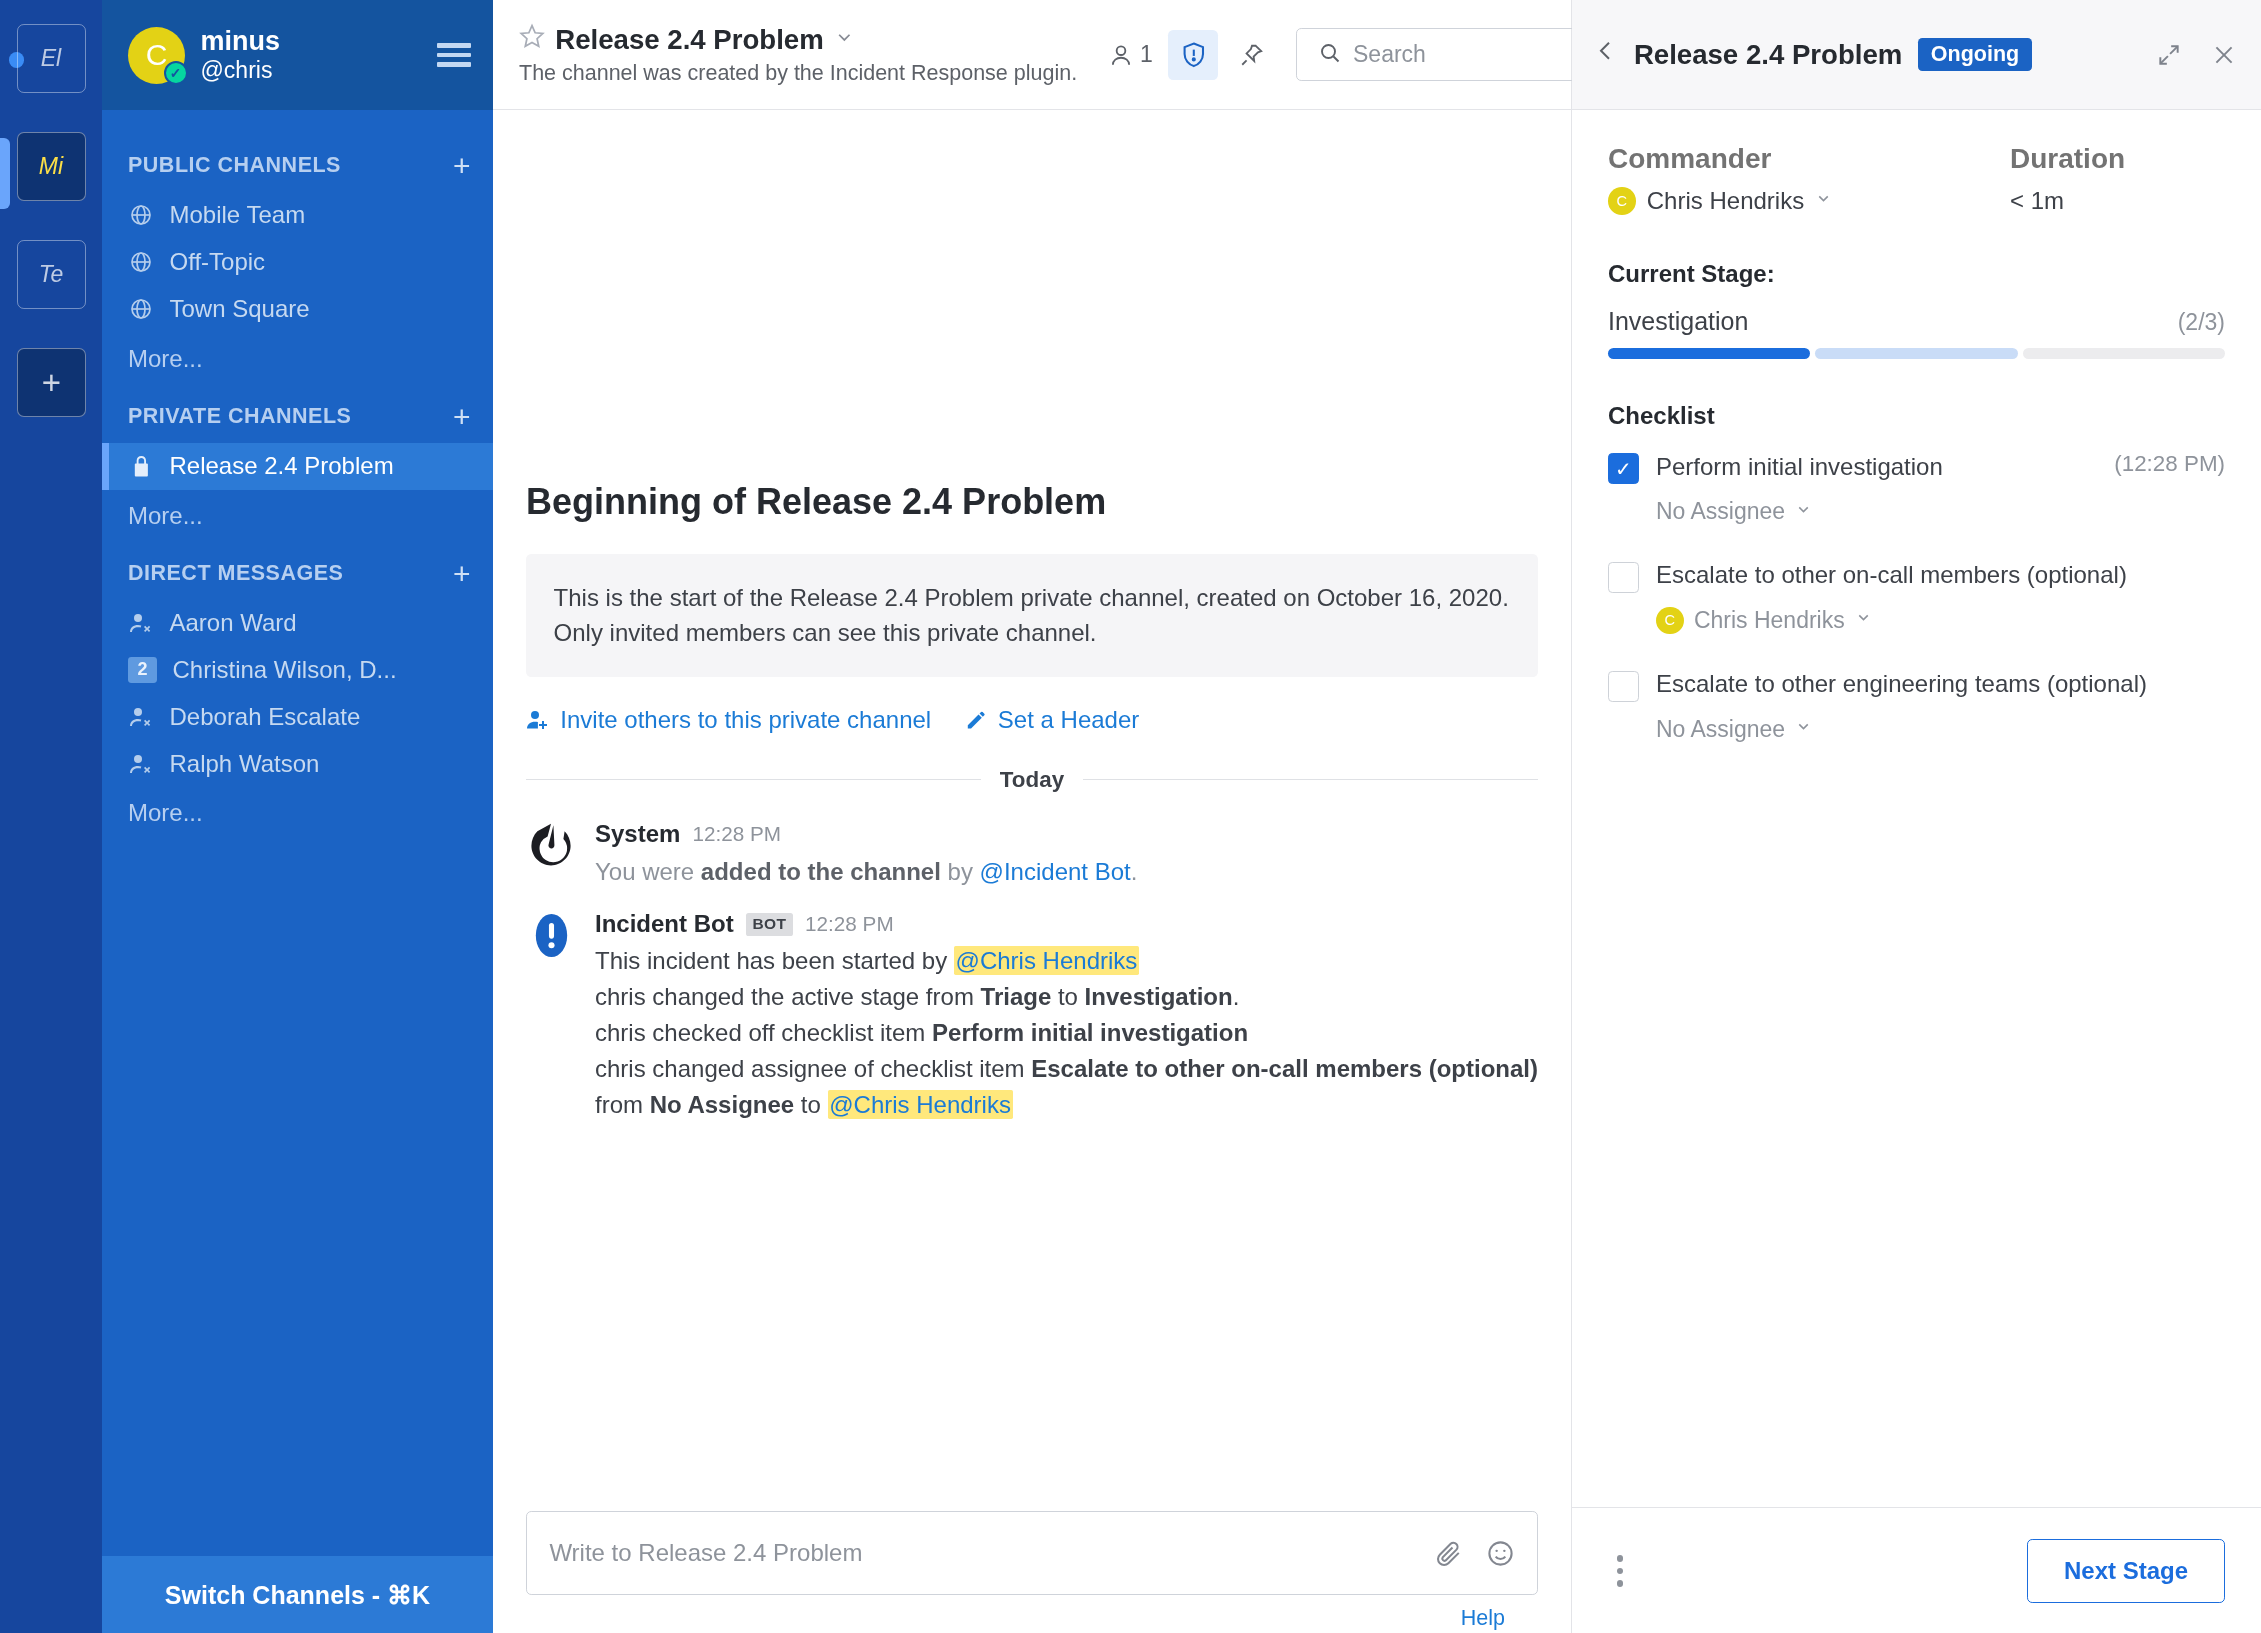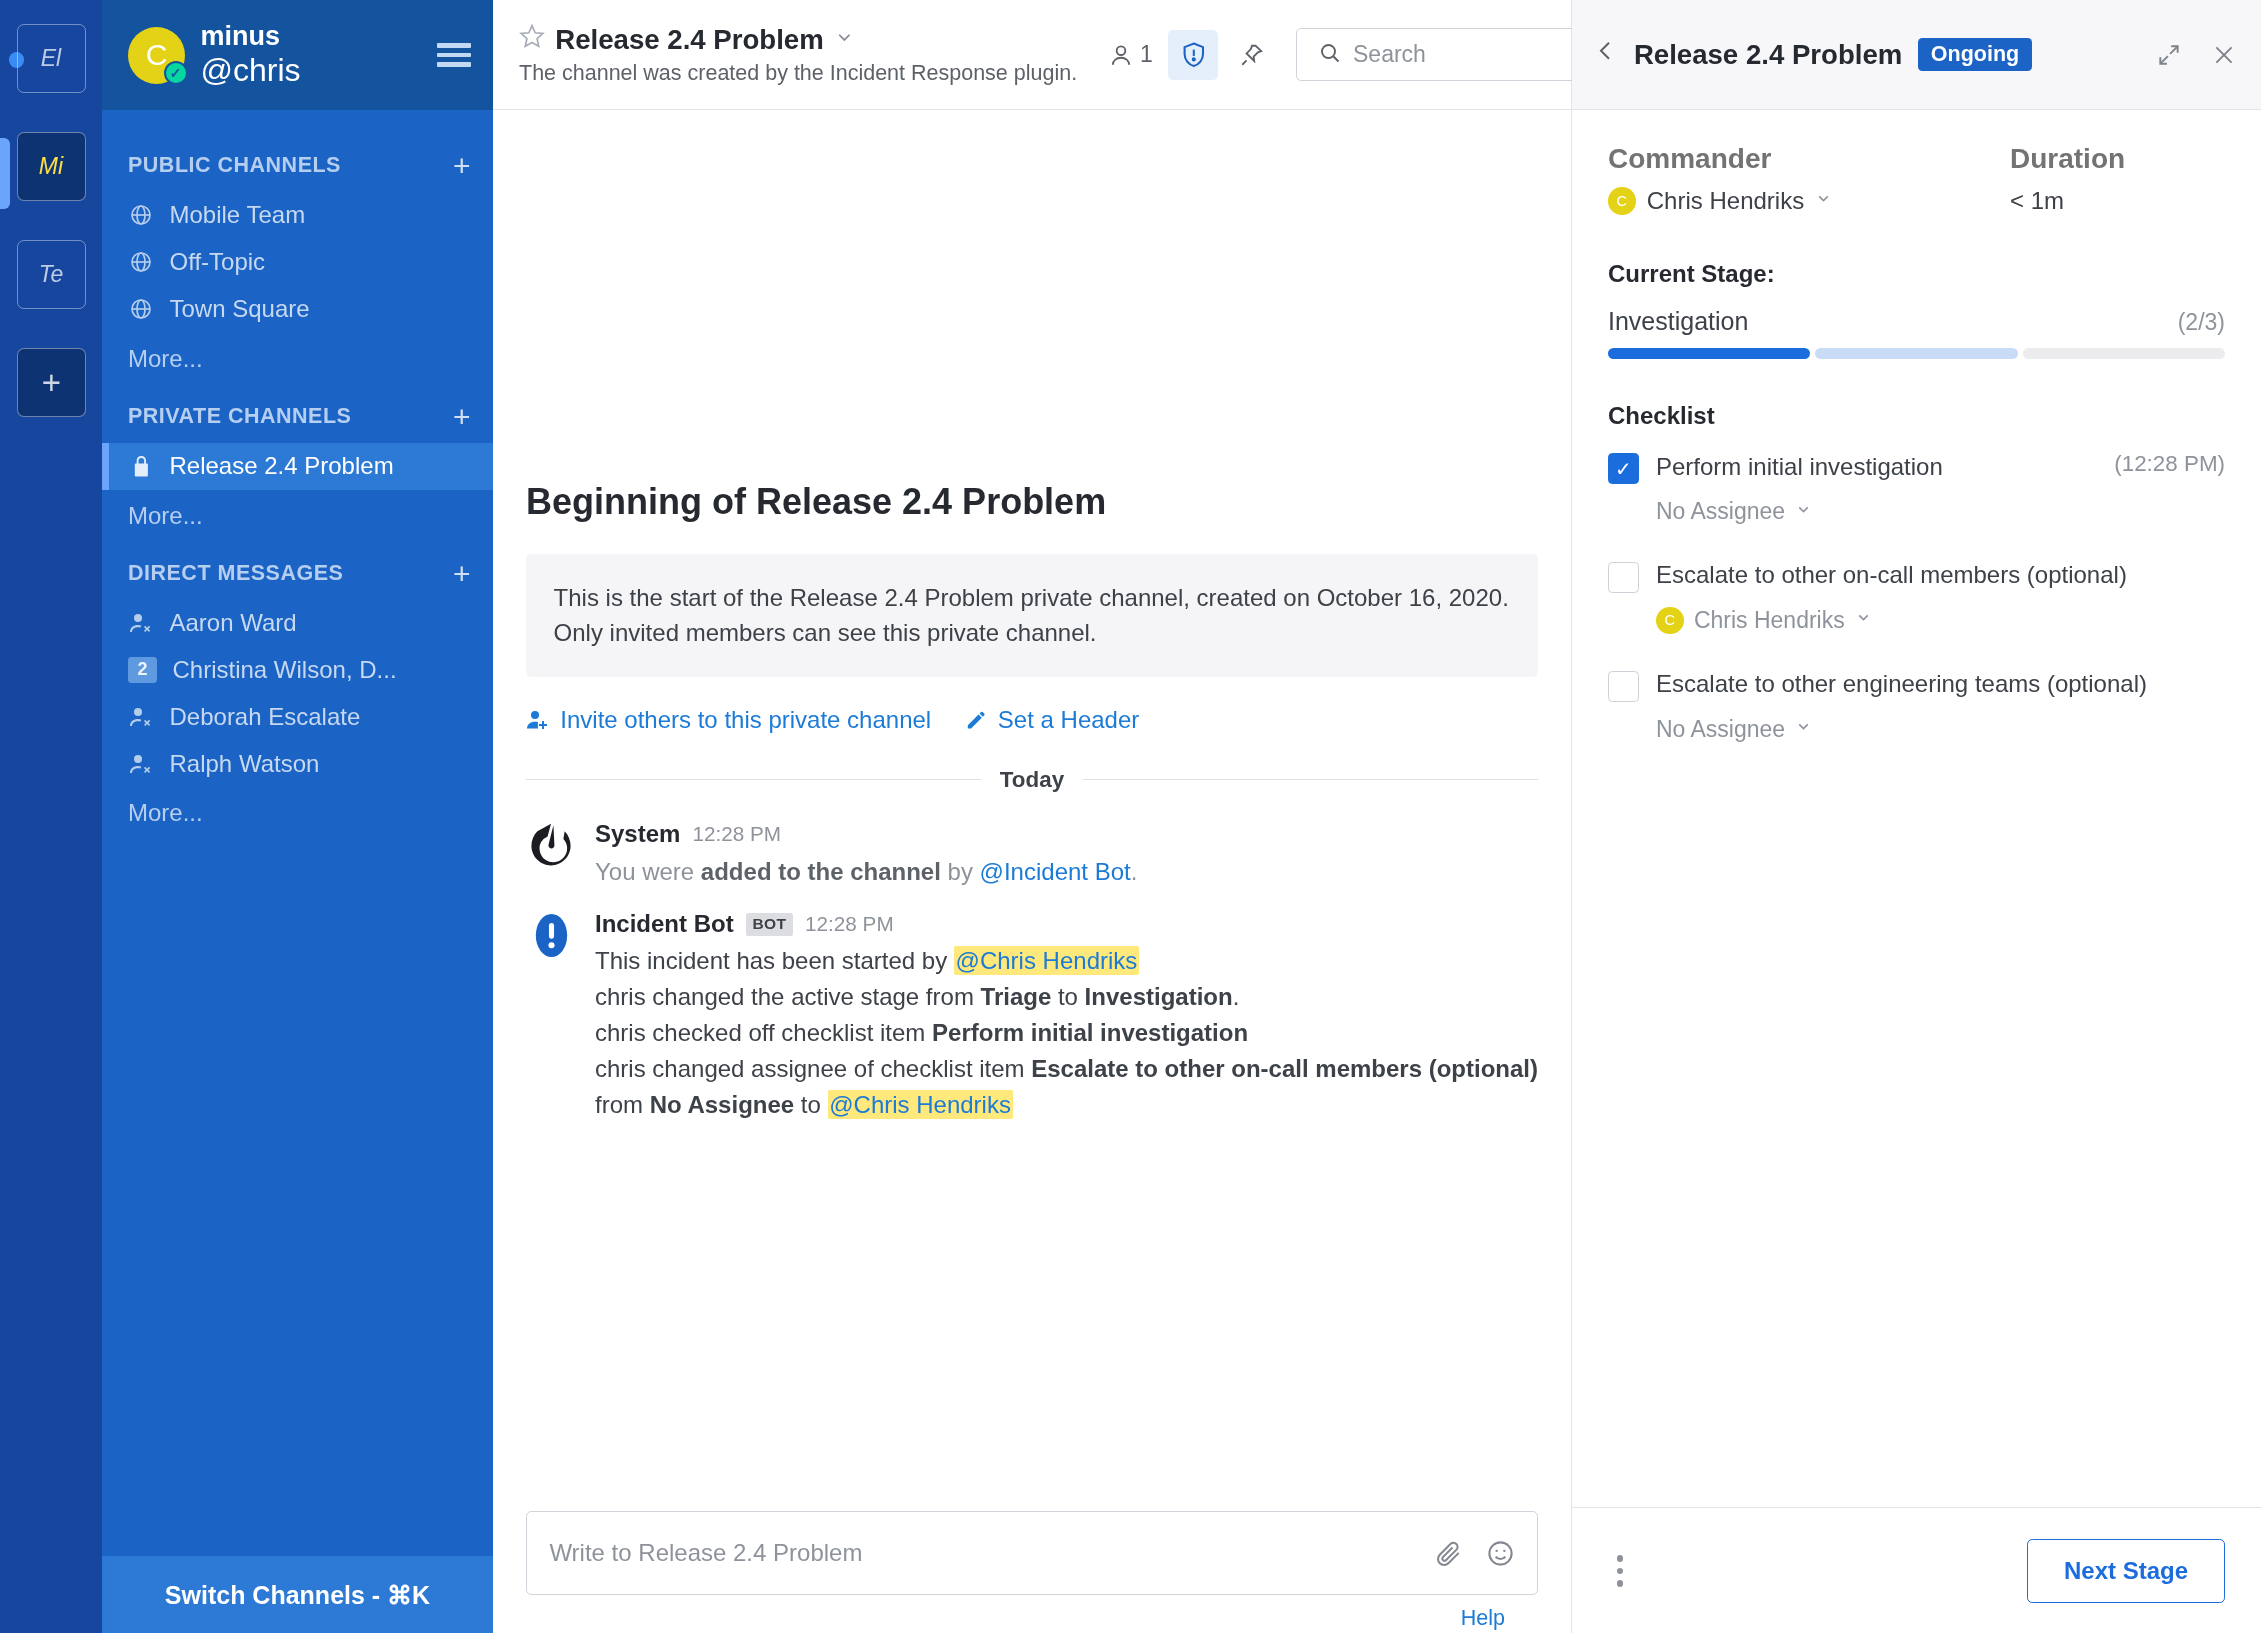--- a/index.html
+++ b/index.html
@@ -90,21 +90,21 @@
   .status-dot {
     position: absolute; right: -2.6px; bottom: -1.7px;
     width: 24px; height: 24px; border-radius: 50%;
     background: #06d6a0;
     border: 2.6px solid #14549f;
     display: flex; align-items: center; justify-content: center;
     color: #14549f; font-size: 13.8px; font-weight: bold;
   }
   .user-block { flex: 1; line-height: 1.15; }
   .user-team { color: #ffffff; font-size: 27px; font-weight: 600; }
-  .user-handle { color: #ffffff; font-size: 32px; font-weight: 400; }
+  .user-handle { color: #ffffff; font-size: 23px; font-weight: 400; }
   .hamburger { display: flex; flex-direction: column; gap: 5.2px; cursor: pointer; }
   .hamburger span { display: block; width: 34px; height: 4.3px; background: #c3d8f2; border-radius: 0.9px; }
 
   .sidebar-body { flex: 1; overflow: hidden; padding-top: 24px; }
   .sb-section {
     display: flex; align-items: center; justify-content: space-between;
     padding: 19px 22.4px 13.8px 26px;
   }
   .sb-section-title {
     color: #b6cff0; font-size: 21.5px; font-weight: 600; letter-spacing: 0.5px;

